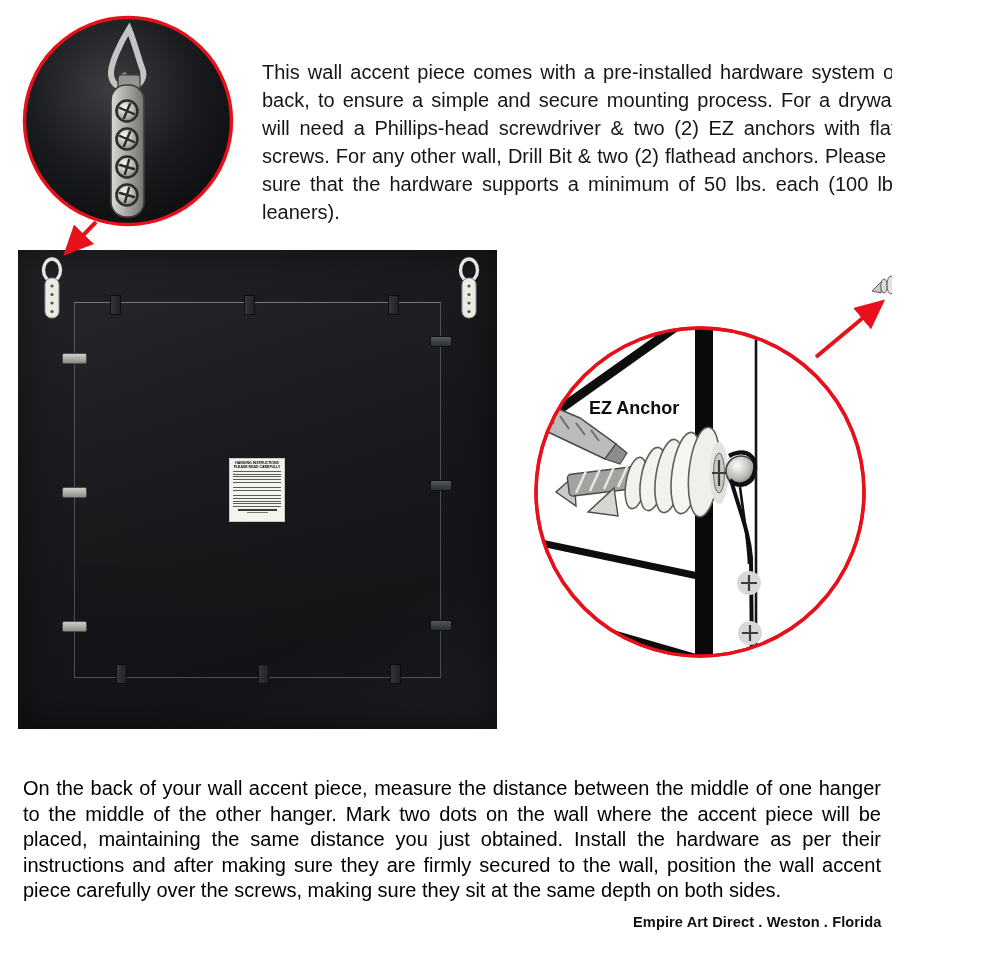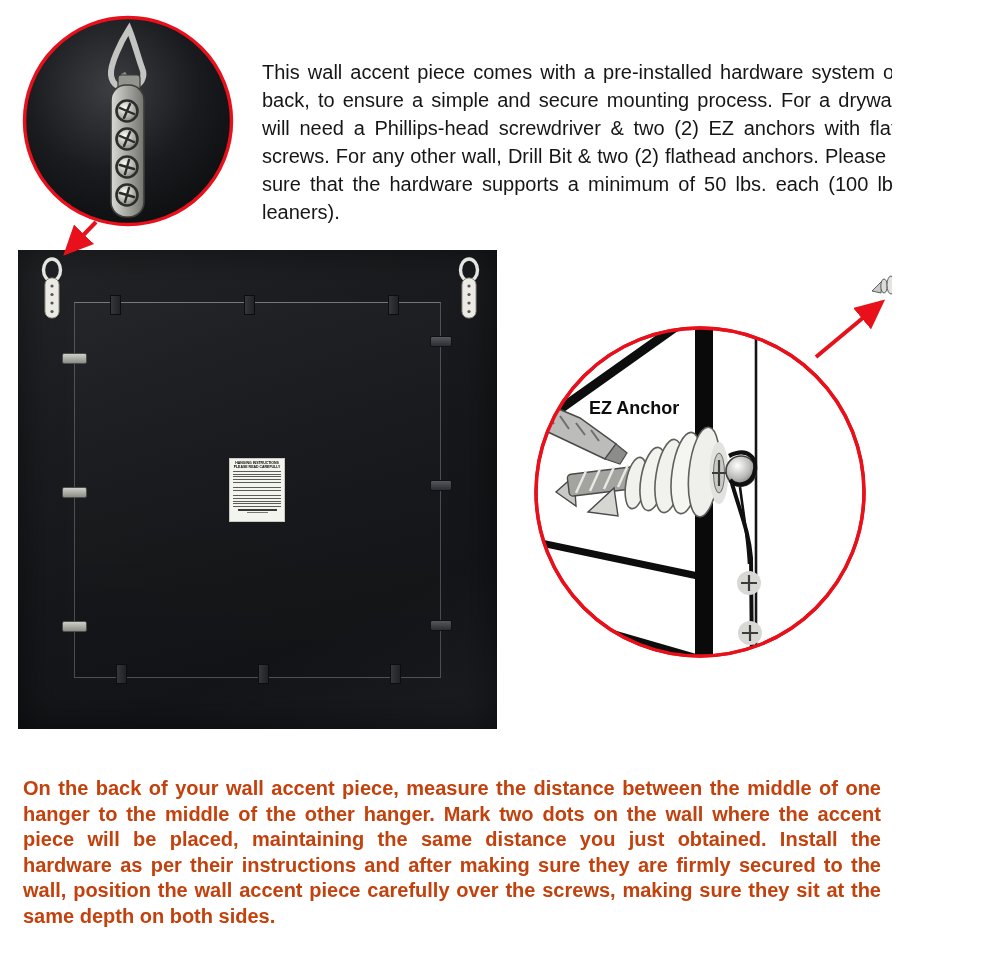--- a/index.html
+++ b/index.html
@@ -7,21 +7,21 @@
     position:relative;width:892px;height:954px;background:#ffffff;overflow:hidden;
     font-family:"Liberation Sans", sans-serif;color:#1a1a1a;
   }
   
   .intro{
     position:absolute;left:262px;top:38px;width:679px;
     font-size:20px;line-height:28px;text-align:justify;color:#161616;
   }
   .bottom-text{
     position:absolute;left:23px;top:756px;width:858px;
-    font-size:20px;line-height:25.5px;text-align:justify;color:#c2410c;font-weight:bold;
+    font-size:20px;line-height:25.5px;text-align:justify;color:#000000;
   }
   .footer{
     position:absolute;left:633px;top:914px;width:300px;
     font-size:14.6px;font-weight:bold;letter-spacing:.1px;color:#111;
   }
   
   .frame-back{
     position:absolute;left:18px;top:250px;width:479px;height:479px;
     background:linear-gradient(155deg,#232528 0%,#1a1c1f 30%,#15171a 55%,#131518 75%,#1b1d21 100%);
     box-shadow:inset 0 0 40px rgba(0,0,0,.55);
@@ -251,14 +251,15 @@
       <ellipse cx="34" cy="101" rx="3.2" ry="7" fill="#dcdcd9"></ellipse>
       <ellipse cx="41" cy="100" rx="4" ry="9" fill="#e4e4e1"></ellipse>
       <ellipse cx="49" cy="100" rx="4.6" ry="10" fill="#dcdcd9"></ellipse>
       <ellipse cx="57" cy="100" rx="5" ry="11" fill="#e4e4e1"></ellipse>
       <circle cx="66" cy="100" r="4" fill="#b5b5b2"></circle>
     </g>
   </svg>
 
   <p class="bottom-text">On the back of your wall accent piece, measure the distance between the middle of one hanger to the middle of the other hanger. Mark two dots on the wall where the accent piece will be placed, maintaining the same distance you just obtained. Install the hardware as per their instructions and after making sure they are firmly secured to the wall, position the wall accent piece carefully over the screws, making sure they sit at the same depth on both sides.</p>
 
+  <div class="footer">Empire Art Direct  . Weston . Florida</div>
 
 </div>
 
 </body></html>

